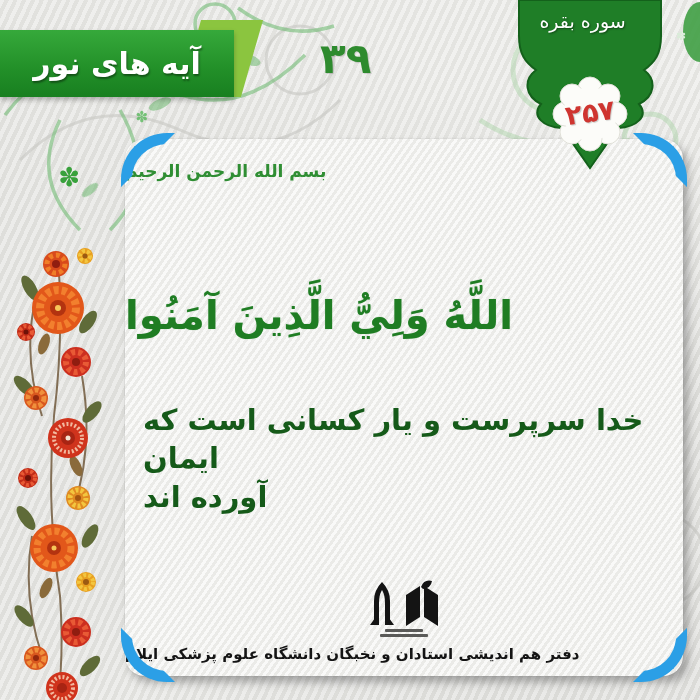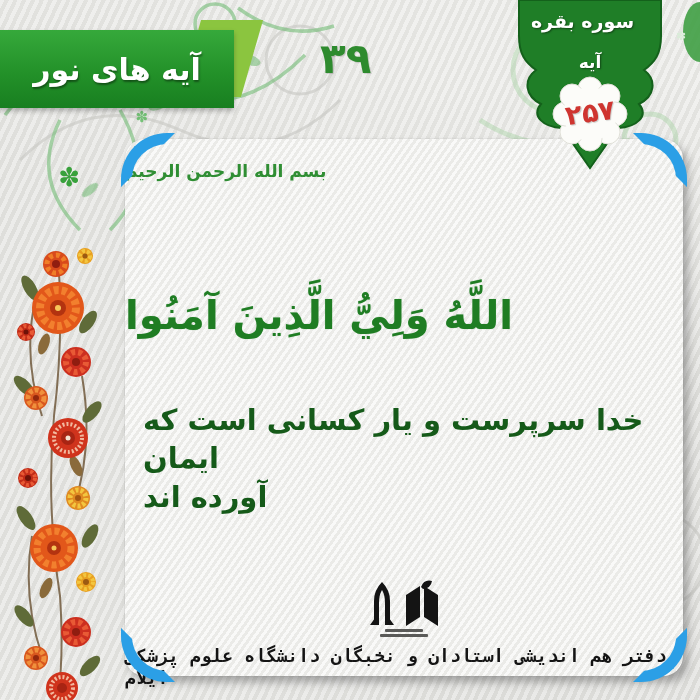--- a/index.html
+++ b/index.html
@@ -15,42 +15,42 @@
   }
   .abs{position:absolute;}
   svg{display:block;}
 
   
   .banner-accent{
     left:190px;top:20px;width:62px;height:77px;
     background:#8bc53f;transform:skewX(-16deg);z-index:2;
   }
   .banner{
-    left:0;top:30px;width:234px;height:78px;z-index:3;
+    left:0;top:30px;width:234px;height:67px;z-index:3;
     background:linear-gradient(180deg,#36a93b 0%,#239129 55%,#187f20 100%);
     display:flex;align-items:center;justify-content:center;
     box-shadow:0 3px 5px rgba(0,0,0,.25);
   }
   .banner-title{
     color:#fff;font-size:30px;font-weight:bold;
     text-shadow:1px 2px 2px rgba(0,0,0,.4);white-space:nowrap;
   }
 
   
   .card-number{
     left:320px;top:34px;width:130px;text-align:left;z-index:2;
     color:#2e8b2e;font-size:42px;font-weight:bold;
     text-shadow:1px 1px 1px rgba(0,0,0,.15);
   }
 
   
   .badge{left:515px;top:0;width:150px;height:176px;z-index:5;}
   .badge svg{position:absolute;left:0;top:0;}
   .badge-surah{position:absolute;left:0;right:15px;top:10px;text-align:center;
-    color:#fff;font-size:19px;font-weight:bold;text-shadow:1px 1px 2px rgba(0,0,0,.45);}
+    color:#fff;font-size:19px;font-weight:normal;text-shadow:1px 1px 2px rgba(0,0,0,.45);}
   .badge-ayah{position:absolute;left:0;right:0;top:52px;text-align:center;
     color:#fff;font-size:17px;font-weight:bold;text-shadow:1px 1px 2px rgba(0,0,0,.45);}
   .badge-number{position:absolute;left:0;right:0;top:97px;text-align:center;
     color:#cf3530;font-size:27px;font-weight:bold;transform:rotate(-8deg);
     text-shadow:1px 1px 1px rgba(0,0,0,.2);}
 
   
   .card{
     left:125px;top:139px;width:558px;height:537px;z-index:3;
     background:#f2f2f0;
@@ -65,21 +65,21 @@
   .arc-br{right:-4px;bottom:-6px;border-bottom-color:#2b9fe6;border-right-color:#2b9fe6;border-bottom-right-radius:46px;}
 
   .card .txt{position:absolute;left:0;right:0;text-align:left;direction:rtl;}
   .bismillah{top:22px;color:#2f8e33;font-size:17px;font-weight:bold;}
   .verse{top:146px;color:#1f7d23;font-size:40px;font-weight:bold;line-height:1.5;
     text-shadow:0 0 1px rgba(31,125,35,.4);}
   .translation{top:262px;color:#155a19;font-size:29px;font-weight:bold;line-height:1.32;
     padding:0 18px;}
   .logo{top:440px;display:flex;flex-direction:column;align-items:center;}
   .logo-caption-bar{height:3px;background:#5a5a58;margin-top:2px;border-radius:1px;}
-  .footer{top:506px;color:#141414;font-size:18px;font-weight:bold;font-family:Liberation Mono, monospace;}
+  .footer{top:506px;color:#141414;font-size:15px;font-weight:bold;}
 
   
   .floral{left:6px;top:236px;width:104px;height:464px;z-index:2;}
 
   
   .bgart{left:0;top:0;z-index:1;}
 </style>
 </head>
 <body>
 
@@ -203,21 +203,20 @@
           <circle cx="100" cy="114" r="12"></circle>
         <circle cx="93" cy="132" r="12"></circle>
           <circle cx="75" cy="139" r="12"></circle>
           <circle cx="57" cy="132" r="12"></circle>
         <circle cx="50" cy="114" r="12"></circle>
           <circle cx="57" cy="96" r="12"></circle>
         <circle cx="75" cy="114" r="27" stroke="none"></circle>
       </g>
     </svg>
     <div class="badge-surah">سوره بقره</div>
-    <div class="badge-ayah">آیه</div>
     <div class="badge-number">۲۵۷</div>
   </div>
 
   <div class="abs card">
     <div class="arc arc-tl"></div>
     <div class="arc arc-tr"></div>
     <div class="arc arc-bl"></div>
     <div class="arc arc-br"></div>
 
     <div class="txt bismillah">بسم الله الرحمن الرحیم</div>

